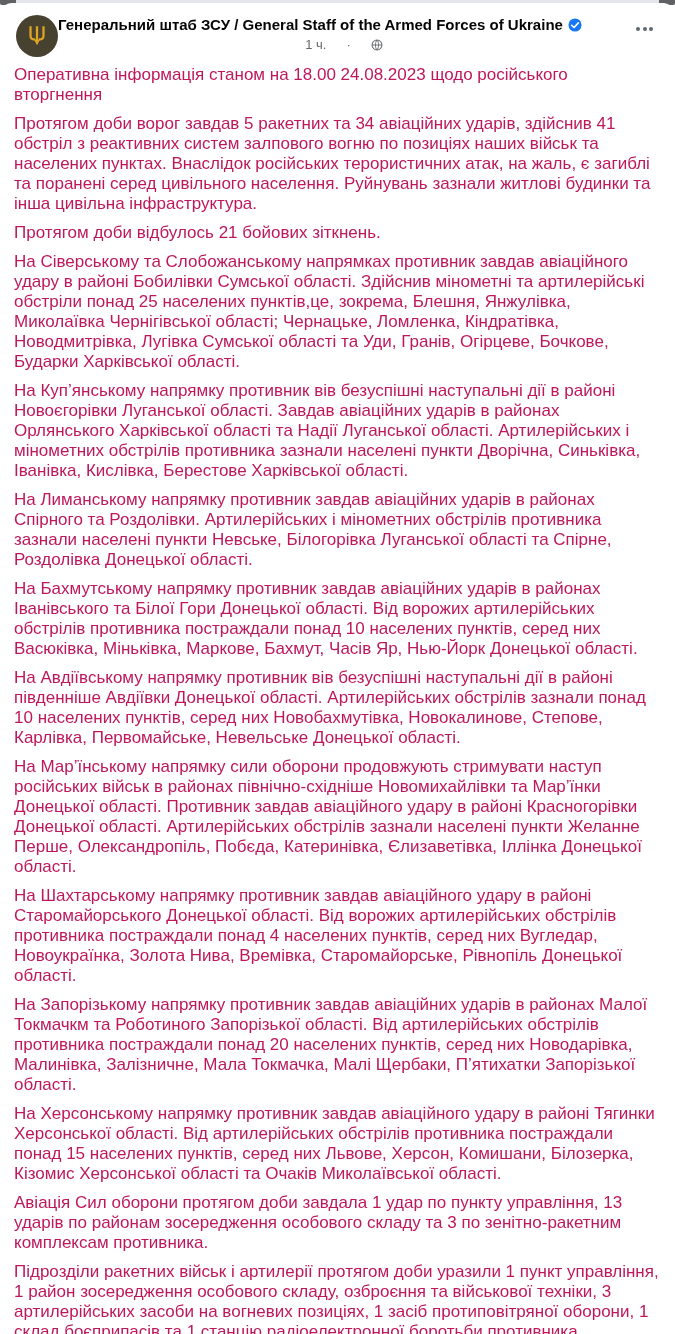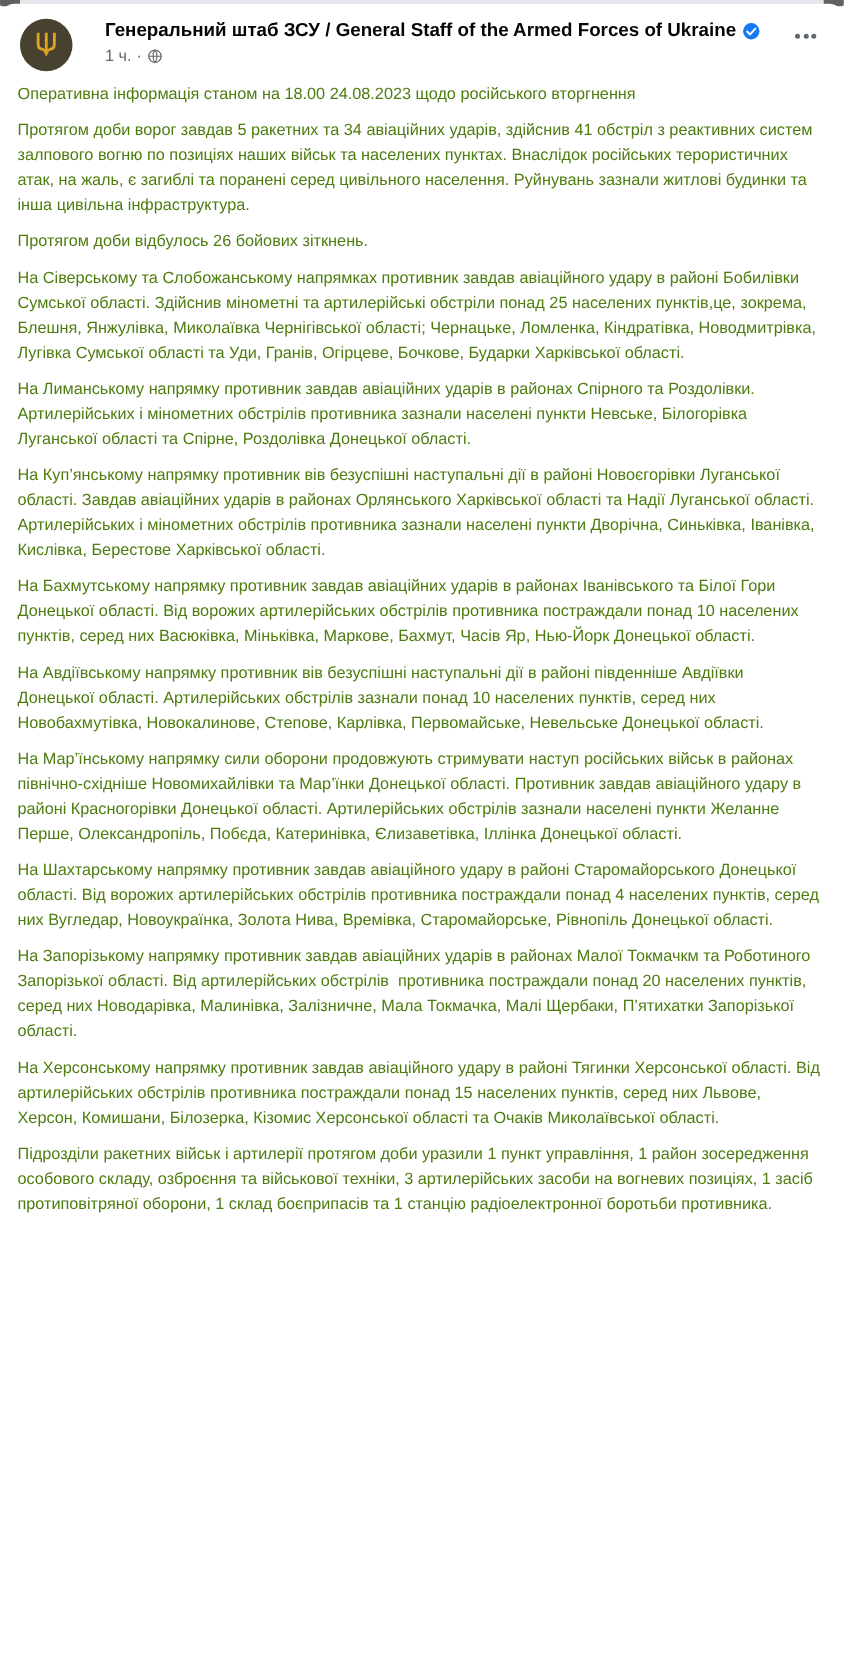--- a/index.html
+++ b/index.html
@@ -42,21 +42,21 @@
     border-radius:50%;
     background:#47412f;
     flex:0 0 42px;
     display:flex;
     align-items:center;
     justify-content:center;
     cursor:pointer;
   }
   .avatar svg{display:block;}
   .header-texts{
-    margin-left:26px;
+    margin-left:0;
     flex:1 1 auto;
     min-width:0;
   }
   .name-row{
     display:flex;
     align-items:center;
     gap:5px;
     flex-wrap:nowrap;
   }
   .page-name{
@@ -69,25 +69,26 @@
   }
   .verified{
     width:14px;
     height:14px;
     flex:0 0 14px;
     display:inline-flex;
   }
   .meta-row{
     display:flex;
     align-items:center;
-    gap:4px;
+    gap:20px;
     margin-top:3px;
     color:#65676b;
     font-size:13px;
     line-height:16px;
+    justify-content:center;
   }
   .meta-row .dot{color:#65676b;}
   .globe{display:inline-flex;width:12px;height:12px;}
   .options-btn{
     flex:0 0 auto;
     display:flex;
     align-items:center;
     gap:2.5px;
     padding:10px 6px;
     margin-top:2px;
@@ -97,23 +98,23 @@
   .options-btn i{
     width:4px;height:4px;border-radius:50%;
     background:#606770;display:block;
   }
   
   .post-body{
     padding:2px 16px 10px 14px;
   }
   .post-body p{
     margin:0 0 9px 0;
-    font-size:13px;
+    font-size:17px;
     line-height:20px;
-    color:#4d7c0f;
+    color:#be185d;
     white-space:pre-wrap;
   }
   .post-body p:last-child{margin-bottom:2px;}
 </style>
 </head>
 <body>
 
 <div class="top-strip">
   <span class="corner left"></span>
   <span class="corner right"></span>
@@ -161,26 +162,27 @@
     <div class="options-btn">
       <i></i>
       <i></i>
       <i></i>
     </div>
   </div>
 
   <div class="post-body">
     <p>Оперативна інформація станом на 18.00 24.08.2023 щодо російського вторгнення</p>
     <p>Протягом доби ворог завдав 5 ракетних та 34 авіаційних ударів, здійснив 41 обстріл з реактивних систем залпового вогню по позиціях наших військ та населених пунктах. Внаслідок російських терористичних атак, на жаль, є загиблі та поранені серед цивільного населення. Руйнувань зазнали житлові будинки та інша цивільна інфраструктура.</p>
-    <p>Протягом доби відбулось 26 бойових зіткнень.</p>
+    <p>Протягом доби відбулось 21 бойових зіткнень.</p>
     <p>На Сіверському та Слобожанському напрямках противник завдав авіаційного удару в районі Бобилівки Сумської області. Здійснив мінометні та артилерійські обстріли понад 25 населених пунктів,це, зокрема, Блешня, Янжулівка, Миколаївка Чернігівської області; Чернацьке, Ломленка, Кіндратівка, Новодмитрівка, Лугівка Сумської області та Уди, Гранів, Огірцеве, Бочкове, Бударки Харківської області.</p>
+    <p>На Куп’янському напрямку противник вів безуспішні наступальні дії в районі Новоєгорівки Луганської області. Завдав авіаційних ударів в районах Орлянського Харківської області та Надії Луганської області. Артилерійських і мінометних обстрілів противника зазнали населені пункти Дворічна, Синьківка, Іванівка, Кислівка, Берестове Харківської області.</p>
     <p>На Лиманському напрямку противник завдав авіаційних ударів в районах Спірного та Роздолівки. Артилерійських і мінометних обстрілів противника зазнали населені пункти Невське, Білогорівка Луганської області та Спірне, Роздолівка Донецької області.</p>
-    <p>На Куп’янському напрямку противник вів безуспішні наступальні дії в районі Новоєгорівки Луганської області. Завдав авіаційних ударів в районах Орлянського Харківської області та Надії Луганської області. Артилерійських і мінометних обстрілів противника зазнали населені пункти Дворічна, Синьківка, Іванівка, Кислівка, Берестове Харківської області.</p>
     <p>На Бахмутському напрямку противник завдав авіаційних ударів в районах Іванівського та Білої Гори Донецької області. Від ворожих артилерійських обстрілів противника постраждали понад 10 населених пунктів, серед них Васюківка, Міньківка, Маркове, Бахмут, Часів Яр, Нью-Йорк Донецької області.</p>
     <p>На Авдіївському напрямку противник вів безуспішні наступальні дії в районі південніше Авдіївки Донецької області. Артилерійських обстрілів зазнали понад 10 населених пунктів, серед них Новобахмутівка, Новокалинове, Степове, Карлівка, Первомайське, Невельське Донецької області.</p>
     <p>На Мар’їнському напрямку сили оборони продовжують стримувати наступ російських військ в районах північно-східніше Новомихайлівки та Мар’їнки Донецької області. Противник завдав авіаційного удару в районі Красногорівки Донецької області. Артилерійських обстрілів зазнали населені пункти Желанне Перше, Олександропіль, Побєда, Катеринівка, Єлизаветівка, Іллінка Донецької області.</p>
     <p>На Шахтарському напрямку противник завдав авіаційного удару в районі Старомайорського Донецької області. Від ворожих артилерійських обстрілів противника постраждали понад 4 населених пунктів, серед них Вугледар, Новоукраїнка, Золота Нива, Времівка, Старомайорське, Рівнопіль Донецької області.</p>
     <p>На Запорізькому напрямку противник завдав авіаційних ударів в районах Малої Токмачкм та Роботиного Запорізької області. Від артилерійських обстрілів  противника постраждали понад 20 населених пунктів, серед них Новодарівка, Малинівка, Залізничне, Мала Токмачка, Малі Щербаки, П’ятихатки Запорізької області.</p>
     <p>На Херсонському напрямку противник завдав авіаційного удару в районі Тягинки Херсонської області. Від артилерійських обстрілів противника постраждали понад 15 населених пунктів, серед них Львове, Херсон, Комишани, Білозерка, Кізомис Херсонської області та Очаків Миколаївської області.</p>
+    <p>Авіація Сил оборони протягом доби завдала 1 удар по пункту управління, 13 ударів по районам зосередження особового складу та 3 по зенітно-ракетним комплексам противника.</p>
     <p>Підрозділи ракетних військ і артилерії протягом доби уразили 1 пункт управління, 1 район зосередження особового складу, озброєння та військової техніки, 3 артилерійських засоби на вогневих позиціях, 1 засіб протиповітряної оборони, 1 склад боєприпасів та 1 станцію радіоелектронної боротьби противника.</p>
   </div>
 
 </div>
 
 </body></html>

